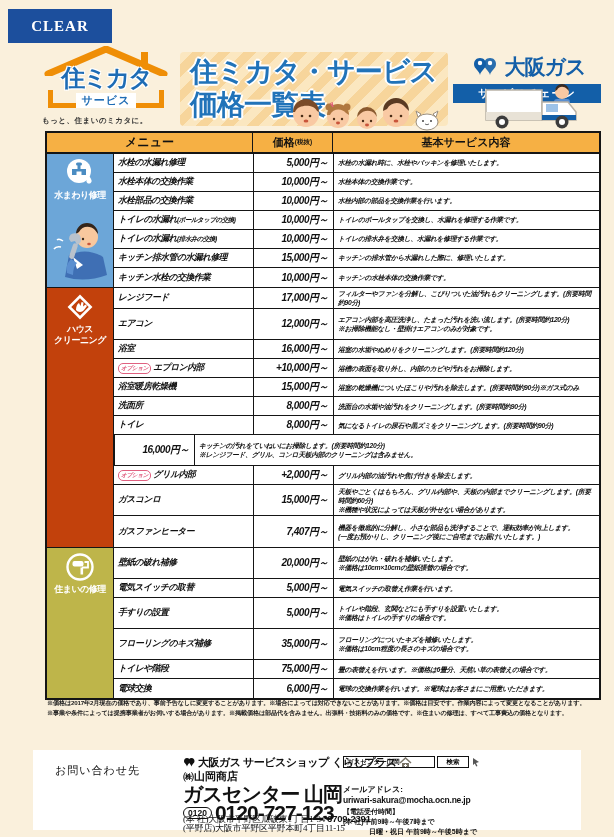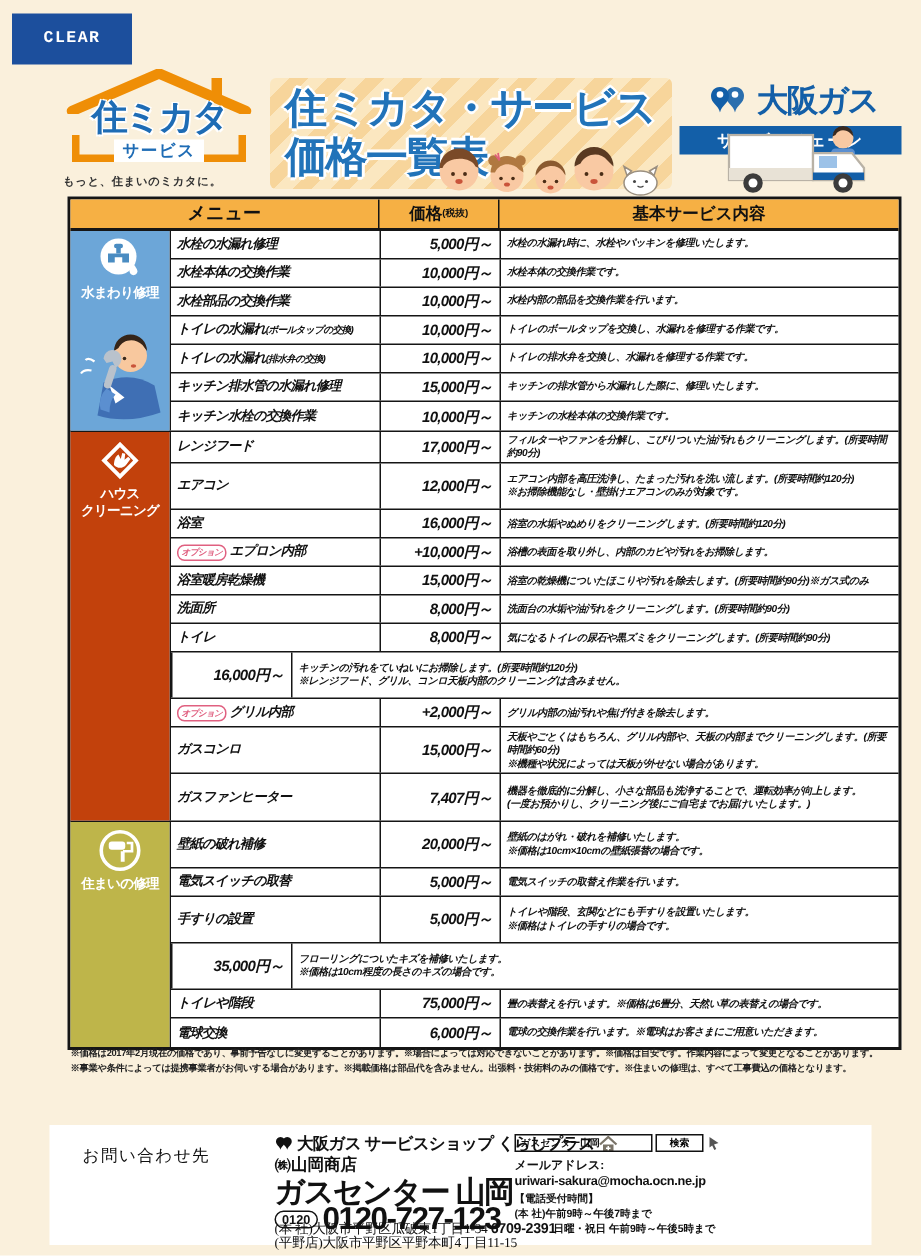--- a/index.html
+++ b/index.html
@@ -6,24 +6,24 @@
   html,body { width:614px; height:837px; }
   body {
     position:relative;
     background:#faf0dc;
     font-family:"Liberation Sans", sans-serif;
     color:#111;
     overflow:hidden;
   }
   
   .clear-btn {
-    position:absolute; left:8px; top:9px; width:80px; height:34px;
+    position:absolute; left:8px; top:9px; width:104px; height:34px;
     background:#1c4f9d; color:#fff; border:none;
-    font-size:11px; font-weight:bold; letter-spacing:1px;
-    font-family:Liberation Mono, monospace; cursor:pointer;
+    font-size:15px; font-weight:bold; letter-spacing:1px;
+    font-family:Liberation Serif, serif; cursor:pointer;
   }
   
   .logo-block { position:absolute; left:42px; top:46px; width:140px; height:84px; }
   .logo-house { position:relative; width:128px; height:64px; }
   .logo-roof { position:absolute; left:2px; top:0; width:124px; height:30px; }
   .logo-main {
     position:absolute; left:6px; top:16px; width:116px; text-align:center;
     color:#1e6cb5; font-weight:bold; font-size:24px; letter-spacing:-2px;
     text-shadow:1px 1px 0 #fff,-1px 1px 0 #fff,1px -1px 0 #fff,-1px -1px 0 #fff;
   }
@@ -98,21 +98,21 @@
   .c-shopname { position:absolute; left:150px; top:31px; font-weight:bold; font-size:20px; letter-spacing:-1px; }
   .c-phoneline { position:absolute; left:150px; top:51px; display:flex; align-items:center; gap:3px; }
   .freedial { border:1.5px solid #111; border-radius:9px; font-size:8.5px; font-weight:bold; padding:0 4px; }
   .c-phone { font-weight:bold; font-size:21px; letter-spacing:-1px; }
   .c-addr { position:absolute; left:150px; font-family:"Liberation Serif", serif; font-size:9px; letter-spacing:-0.2px; }
   .c-addr b { font-family:"Liberation Sans", sans-serif; font-size:9.5px; }
   .c-right { position:absolute; left:310px; top:6px; width:235px; }
   .search-row { display:flex; align-items:center; gap:2px; }
   .search-input { border:1.5px solid #111; font-size:6.5px; font-weight:bold; width:92px; height:12px; padding:0 3px; display:flex; align-items:center; }
   .search-btn { border:1.5px solid #111; font-size:6.5px; font-weight:bold; width:32px; height:12px; display:flex; align-items:center; justify-content:center; background:#fff; cursor:pointer; font-family:"Liberation Sans", sans-serif; }
-  .email-label { margin-top:3px; font-size:8px; font-weight:bold; }
+  .email-label { margin-top:16px; font-size:8px; font-weight:bold; }
   .email-value { font-size:8.5px; font-weight:bold; letter-spacing:-0.2px; }
   .hours-label { margin-top:2px; font-size:7px; font-weight:bold; }
   .hours-line { font-size:7px; font-weight:bold; }
   .hours-line.indent { padding-left:26px; }
 </style>
 </head>
 <body>
 
 <button class="clear-btn">CLEAR</button>
 
@@ -402,20 +402,23 @@
           </div>
           <div class="row tall">
             <div class="cell-menu">
               <span>手すりの設置</span>
             </div>
             <div class="cell-price">5,000円～</div>
             <div class="cell-desc">トイレや階段、玄関などにも手すりを設置いたします。
 ※価格はトイレの手すりの場合です。</div>
           </div>
           <div class="row tall">
+            <div class="cell-menu">
+              <span>フローリングのキズ補修</span>
+            </div>
             <div class="cell-price">35,000円～</div>
             <div class="cell-desc">フローリングについたキズを補修いたします。
 ※価格は10cm程度の長さのキズの場合です。</div>
           </div>
           <div class="row">
             <div class="cell-menu">
               <span>トイレや階段</span>
             </div>
             <div class="cell-price">75,000円～</div>
             <div class="cell-desc">畳の表替えを行います。※価格は6畳分、天然い草の表替えの場合です。</div>

